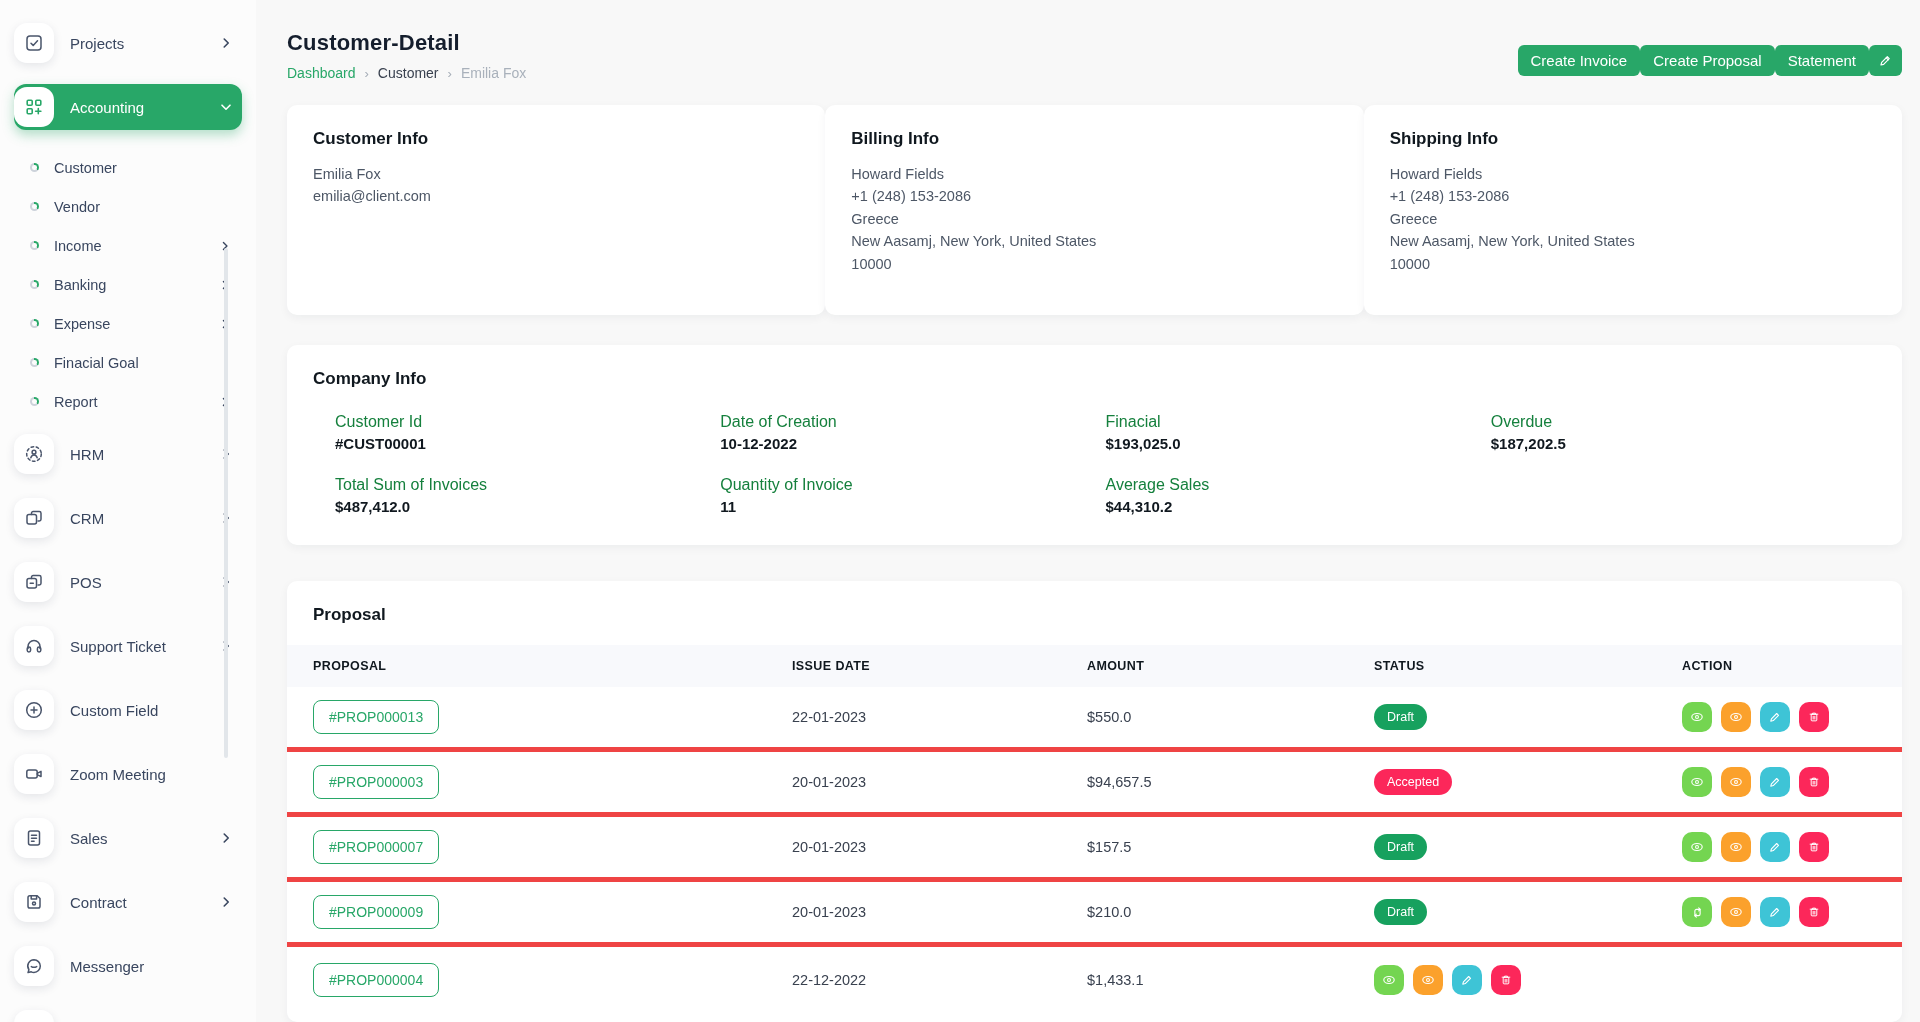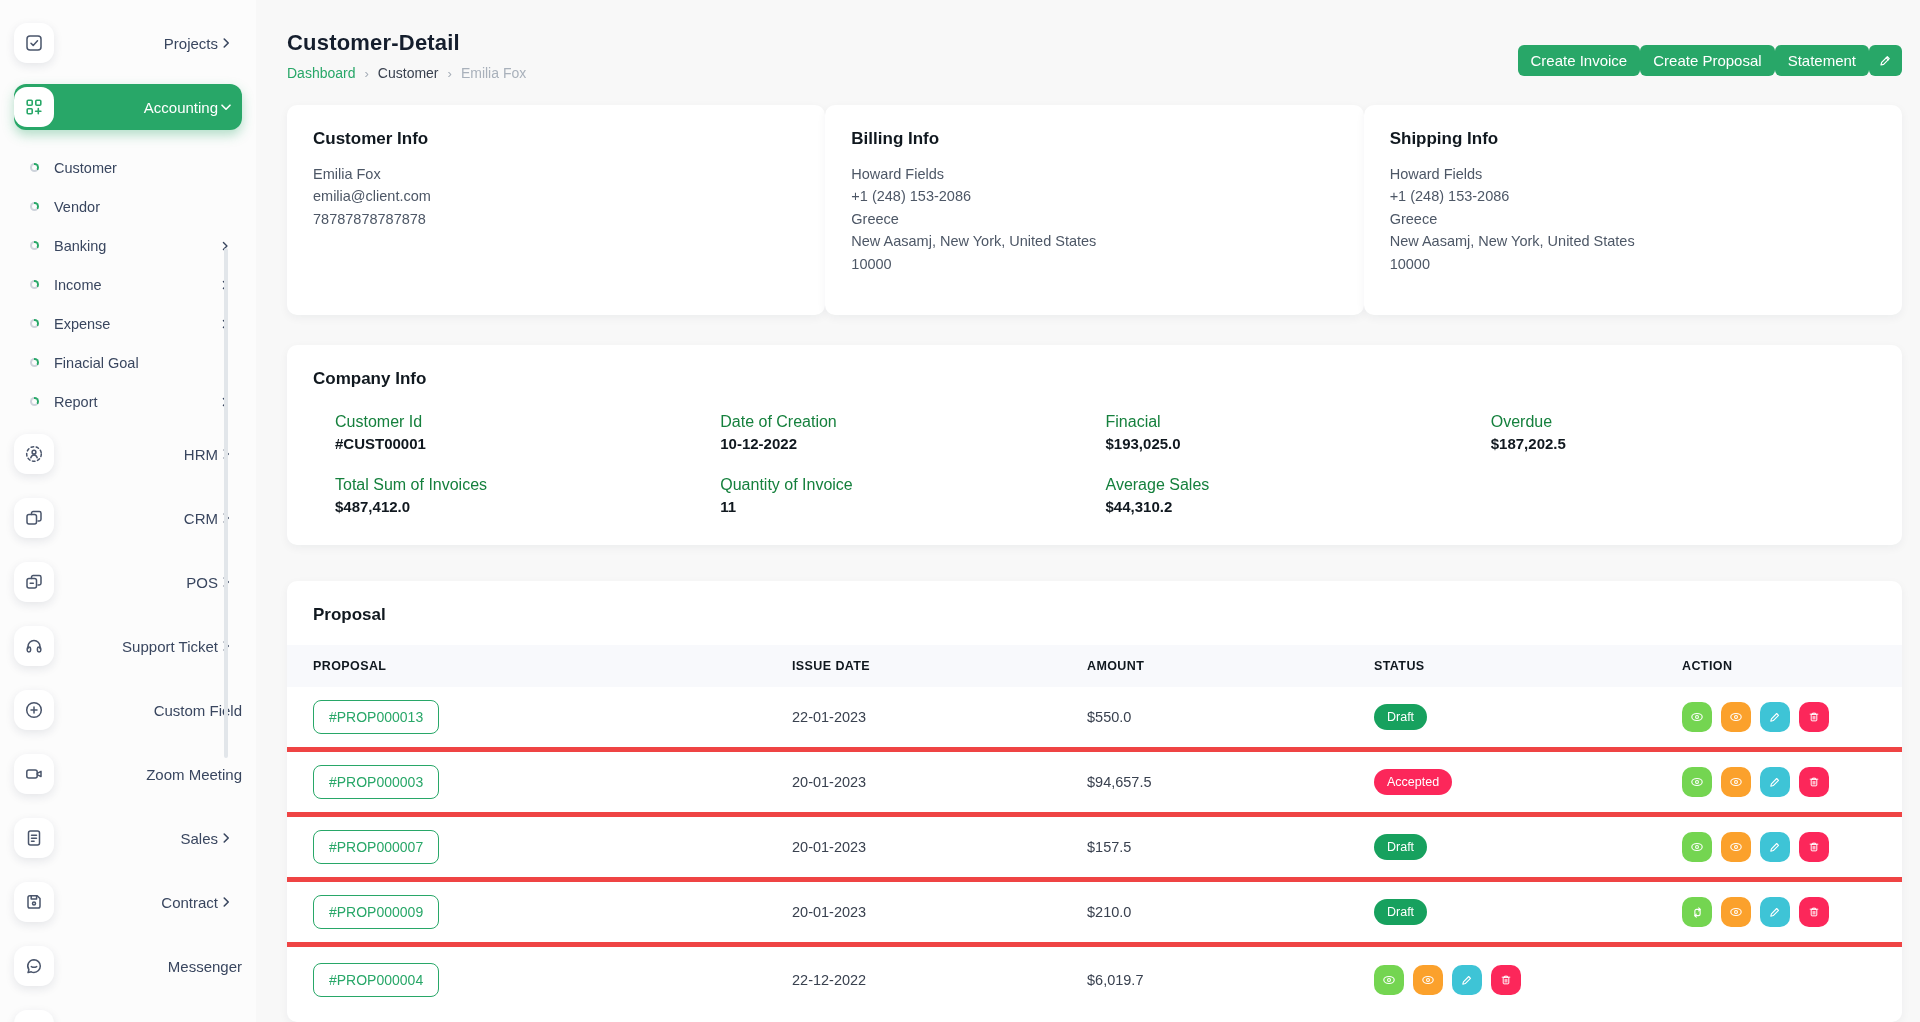--- a/index.html
+++ b/index.html
@@ -16,21 +16,21 @@
   .side-item {
     display:flex; align-items:center; height:46px; margin:0 14px 18px 14px;
     cursor:pointer; position:relative; border-radius:12px;
   }
   .icon-box {
     width:40px; height:40px; border-radius:13px; background:#ffffff;
     box-shadow:0 3px 10px rgba(25,39,68,.10);
     display:flex; align-items:center; justify-content:center;
     color:#4a556b; flex:0 0 40px;
   }
-  .side-label { margin-left:16px; font-size:15px; color:#39465f; flex:1;text-align:right; }
+  .side-label { margin-left:16px; font-size:15px; color:#39465f; flex:1; }
   .side-chev { color:#39465f; display:flex; margin-right:8px; }
   .side-item.active { background:#28a768; box-shadow:0 5px 12px rgba(40,167,104,.35); }
   .side-item.active .side-label, .side-item.active .side-chev { color:#ffffff; }
   .side-item.active .icon-box { color:#28a768; box-shadow:none; }
   .submenu { margin:2px 14px 10px 14px; }
   .sub-item {
     display:flex; align-items:center; height:39px; padding-left:16px; cursor:pointer;
   }
   .dot {
     width:9px; height:9px; border-radius:50%; flex:0 0 9px;
@@ -159,32 +159,32 @@
     <div class="sub-item">
       <span class="dot">
           <span class="dot-hole"></span>
         </span>
       <span class="sub-label">Vendor</span>
     </div>
     <div class="sub-item">
       <span class="dot">
           <span class="dot-hole"></span>
         </span>
-      <span class="sub-label">Banking</span>
+      <span class="sub-label">Income</span>
       <span class="sub-chev">
           <svg width="14" height="14" viewBox="0 0 18 18" fill="none" stroke="currentColor" stroke-width="1.8" stroke-linecap="round" stroke-linejoin="round">
             <path d="M7 4.5l4.5 4.5L7 13.5"></path>
           </svg>
         </span>
     </div>
     <div class="sub-item">
       <span class="dot">
           <span class="dot-hole"></span>
         </span>
-      <span class="sub-label">Income</span>
+      <span class="sub-label">Banking</span>
       <span class="sub-chev">
           <svg width="14" height="14" viewBox="0 0 18 18" fill="none" stroke="currentColor" stroke-width="1.8" stroke-linecap="round" stroke-linejoin="round">
             <path d="M7 4.5l4.5 4.5L7 13.5"></path>
           </svg>
         </span>
     </div>
     <div class="sub-item">
       <span class="dot">
           <span class="dot-hole"></span>
         </span>
@@ -378,21 +378,20 @@
       </button>
     </div>
   </div>
 
   <div class="cards-row">
     <section class="card info-card">
       <h2 class="card-title">Customer Info</h2>
       <div class="info-lines">
         <div class="info-line">Emilia Fox</div>
         <div class="info-line">emilia@client.com</div>
-        <div class="info-line">78787878787878</div>
       </div>
     </section>
 
     <section class="card info-card">
       <h2 class="card-title">Billing Info</h2>
       <div class="info-lines">
         <div class="info-line">Howard Fields</div>
         <div class="info-line">+1 (248) 153-2086</div>
         <div class="info-line">Greece</div>
         <div class="info-line">New Aasamj, New York, United States</div>
@@ -590,21 +589,21 @@
                 <rect x="6" y="6" width="8" height="9.5" rx="1.2"></rect>
                 <path d="M8.8 9v4M11.2 9v4"></path>
               </svg>
             </button>
         </div>
       </div>
 
       <div class="prow prow-body">
         <div class="cell-1"><span class="pill">#PROP000004</span></div>
         <div class="cell-text">22-12-2022</div>
-        <div class="cell-text">$6,019.7</div>
+        <div class="cell-text">$1,433.1</div>
         <div class="actions">
           <button class="act-btn act-green">
               <svg width="16" height="16" viewBox="0 0 20 20" fill="none" stroke="#fff" stroke-width="1.4">
                 <ellipse cx="10" cy="10" rx="6.5" ry="4.3"></ellipse>
                 <circle cx="10" cy="10" r="1.8"></circle>
               </svg>
             </button>
           <button class="act-btn act-orange">
               <svg width="16" height="16" viewBox="0 0 20 20" fill="none" stroke="#fff" stroke-width="1.4">
                 <ellipse cx="10" cy="10" rx="6.5" ry="4.3"></ellipse>

